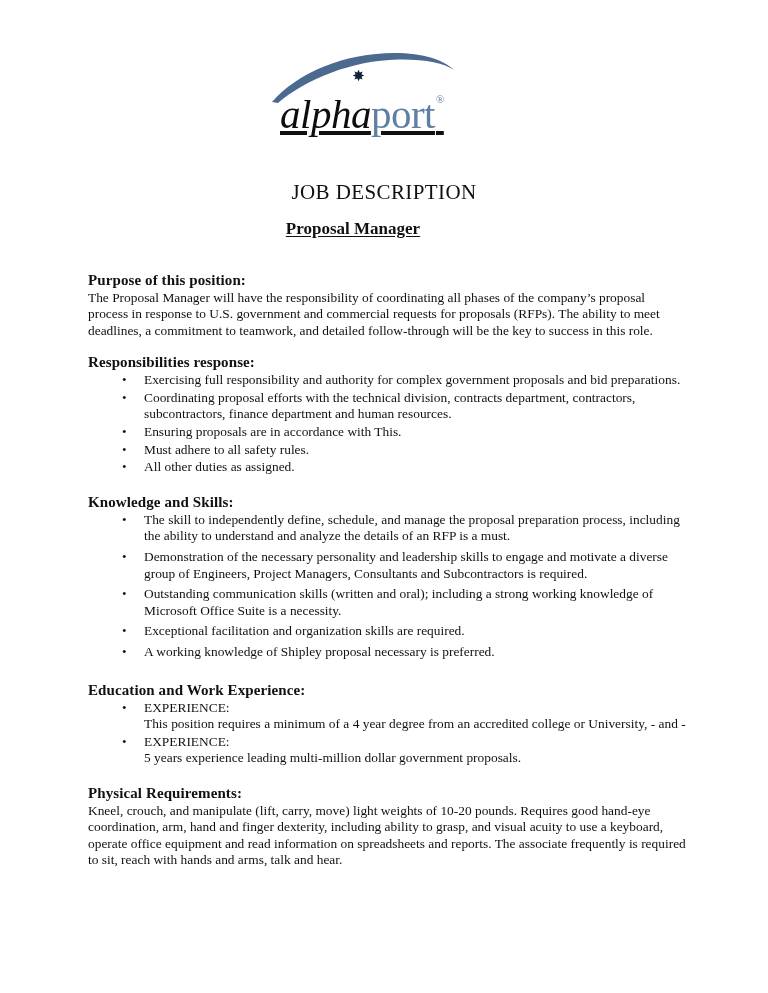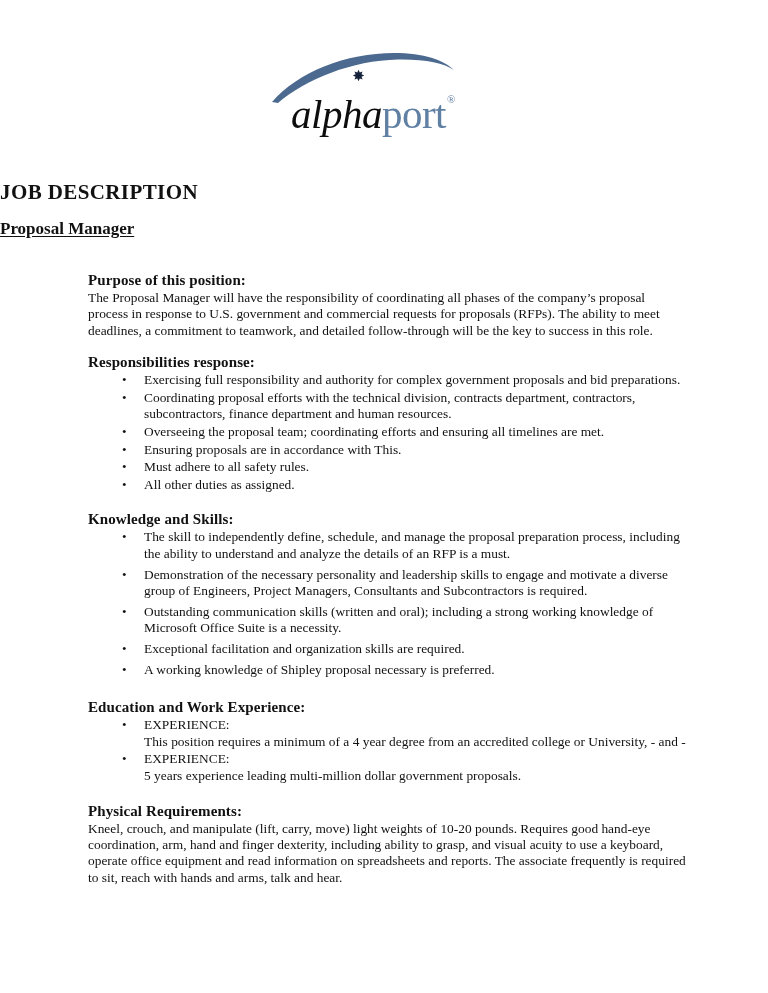--- a/index.html
+++ b/index.html
@@ -42,27 +42,28 @@
   }
   .logo-svg {
     position: absolute;
     left: -12px;
     top: 0;
     width: 230px;
     height: 52px;
   }
   .wordmark {
     position: absolute;
-    left: 11px;
+    left: 0;
     top: 34px;
     font-family: "Liberation Serif", "DejaVu Serif", serif;
     font-size: 41px;
     line-height: 46px;
     letter-spacing: -0.5px;
     white-space: nowrap;
+    text-decoration: underline;
   }
   .wm-alpha {
     color: #0d0d0d;
     font-style: italic;
     font-weight: 400;
   }
   .wm-port {
     color: #5f7fa3;
     font-weight: 400;
   }
@@ -85,31 +86,31 @@
     line-height: 13px;
     text-align: center;
   }
 
   
   .doc-title {
     position: absolute;
     left: 0;
     top: 180px;
     width: 768px;
-    text-align: left;
+    text-align: center;
     font-size: 21px;
-    font-weight: bold;
+    font-weight: normal;
     letter-spacing: 0.4px;
   }
   .doc-subtitle {
     position: absolute;
     left: 0;
     top: 219px;
     width: 706px;
-    text-align: left;
+    text-align: center;
     font-size: 17px;
     font-weight: bold;
   }
   .doc-subtitle span {
     text-decoration: underline;
     text-underline-offset: 2px;
   }
 
   
   .content {
@@ -190,21 +191,20 @@
       <p class="para">The Proposal Manager will have the responsibility of coordinating all phases of the company’s proposal process in response to U.S. government and commercial requests for proposals (RFPs). The ability to meet deadlines, a commitment to teamwork, and detailed follow-through will be the key to success in this role.</p>
     </div>
 
     <div class="gap-md"></div>
 
     <div class="section">
       <div class="sec-head">Responsibilities response:</div>
       <ul class="bullets">
         <li>Exercising full responsibility and authority for complex government proposals and bid preparations.</li>
         <li>Coordinating proposal efforts with the technical division, contracts department, contractors, subcontractors, finance department and human resources.</li>
-        <li>Overseeing the proposal team; coordinating efforts and ensuring all timelines are met.</li>
         <li>Ensuring proposals are in accordance with This.</li>
         <li>Must adhere to all safety rules.</li>
         <li>All other duties as assigned.</li>
       </ul>
     </div>
 
     <div class="gap-lg"></div>
 
     <div class="section">
       <div class="sec-head">Knowledge and Skills:</div>

